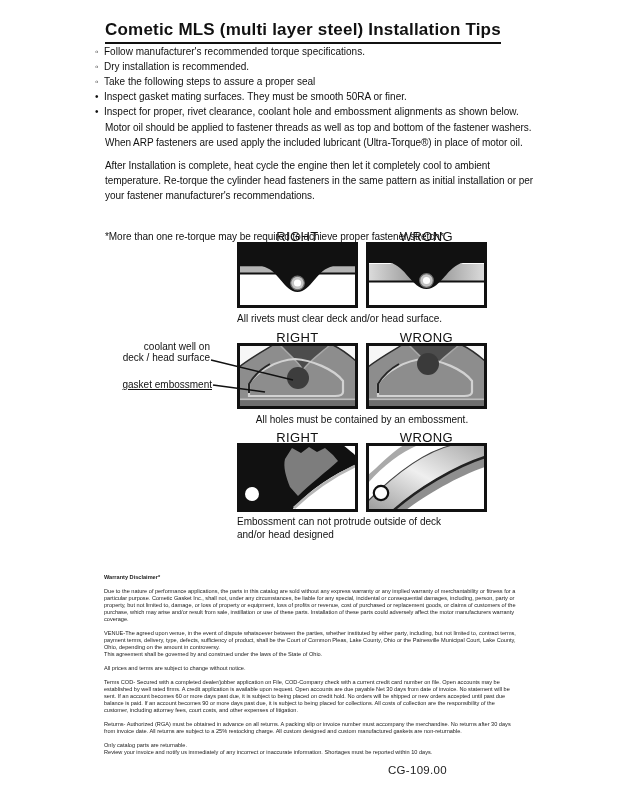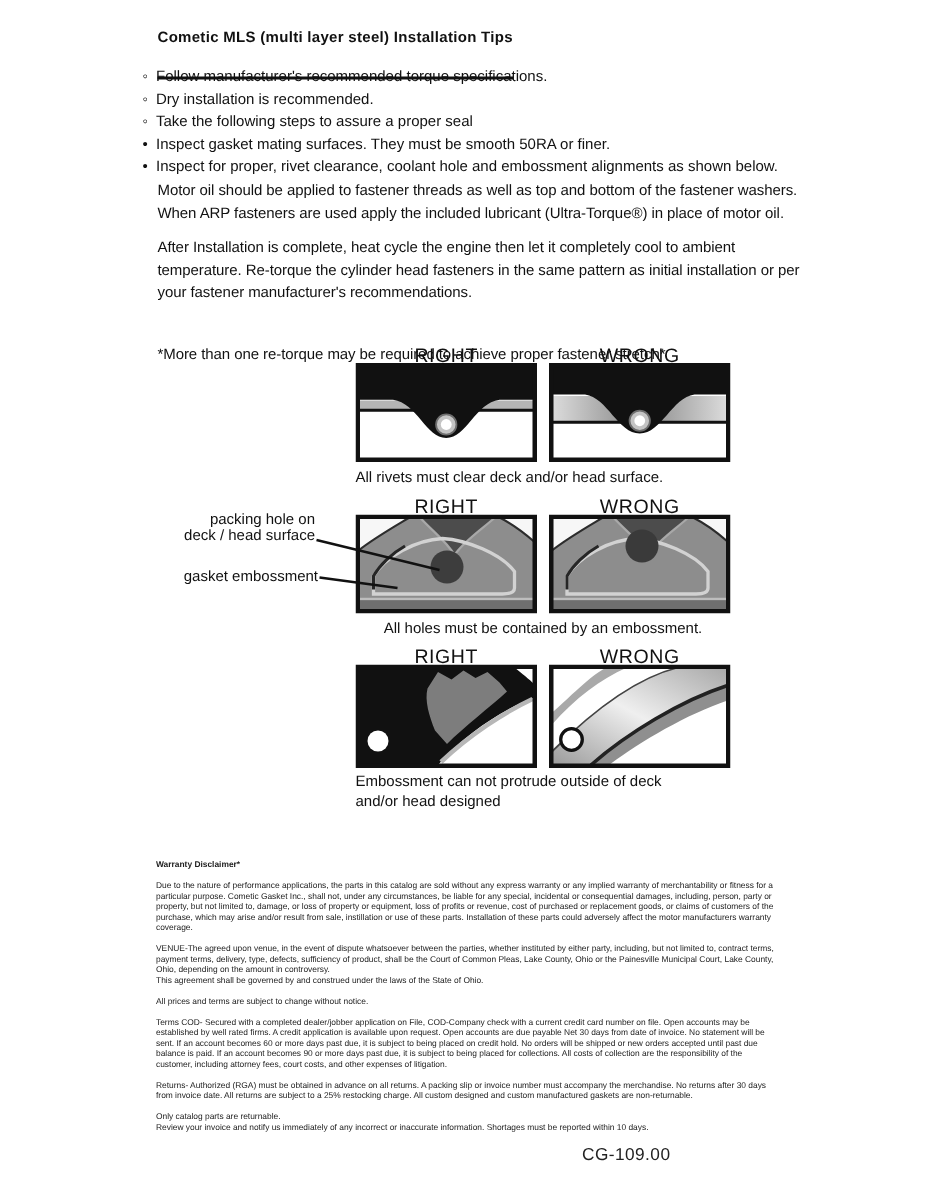--- a/index.html
+++ b/index.html
@@ -1,20 +1,20 @@
 <!DOCTYPE html>
 <html><head>
 <meta charset="utf-8">
 <style>
   html,body{margin:0;padding:0;background:#fff;}
   .page{position:relative;width:618px;height:800px;background:#ffffff;overflow:hidden;
         font-family:"Liberation Sans","DejaVu Sans",sans-serif;color:#111;}
   
-  .title{position:absolute;left:105px;top:20px;margin:0;font-size:10px;font-weight:bold;
-         letter-spacing:.2px;padding-bottom:20px;border-bottom:2px solid #111;display:inline-block;text-align:center;}
+  .title{position:absolute;left:105px;top:20px;margin:0;font-size:17px;font-weight:bold;
+         letter-spacing:.2px;padding-bottom:2px;border-bottom:2px solid #111;display:inline-block;text-align:center;}
   .bullets{position:absolute;left:95px;top:44px;width:440px;font-size:10px;line-height:15px;}
   .b{padding-left:9px;text-indent:-9px;}
   .sb{padding-left:9px;text-indent:-9px;}
   .marker{display:inline-block;width:9px;text-indent:0;}
   .diesel{position:absolute;left:105px;top:112px;width:428px;}
   .diesel h2{margin:0;font-size:11.5px;font-weight:bold;}
   .diesel p{margin:8px 0 0 0;font-size:10px;line-height:15px;letter-spacing:-0.05px;}
   .diesel p.note{margin-top:26px;}
   
   .dg-label{position:absolute;width:121px;text-align:center;font-size:13px;letter-spacing:.4px;}
@@ -84,24 +84,24 @@
       <circle cx="60.5" cy="38.5" r="3.6" fill="#ffffff"></circle>
       <rect x="1.5" y="1.5" width="118" height="63" fill="none" stroke="#111" stroke-width="3"></rect>
     </svg>
   </div>
   <div class="caption" style="left:237px;top:312px;">All rivets must clear deck and/or head surface.</div>
 
   <div class="dg-label" style="left:237px;top:330px;">RIGHT</div>
   <div class="dg-label" style="left:366px;top:330px;">WRONG</div>
 
   <div class="side-label" style="left:100px;top:341px;width:110px;">
-    <span>packing hole on</span><br>
+    <span>coolant well on</span><br>
     <span>deck / head surface</span>
   </div>
-  <div class="side-label" style="left:100px;top:379px;width:112px;">
+  <div class="side-label" style="left:100px;top:379px;width:112px;text-decoration:underline;">
     <span>gasket embossment</span>
   </div>
   <svg class="leader" style="left:205px;top:352px;" width="110" height="48" viewBox="0 0 110 48">
     <path d="M6,8 L88,28" stroke="#111" stroke-width="1.6" fill="none"></path>
     <path d="M8,33 L60,40" stroke="#111" stroke-width="1.6" fill="none"></path>
   </svg>
 
   <div class="dg-box" style="left:237px;top:343px;">
     <svg width="121" height="66" viewBox="0 0 121 66">
       <rect x="0" y="0" width="121" height="66" fill="#ffffff"></rect>

